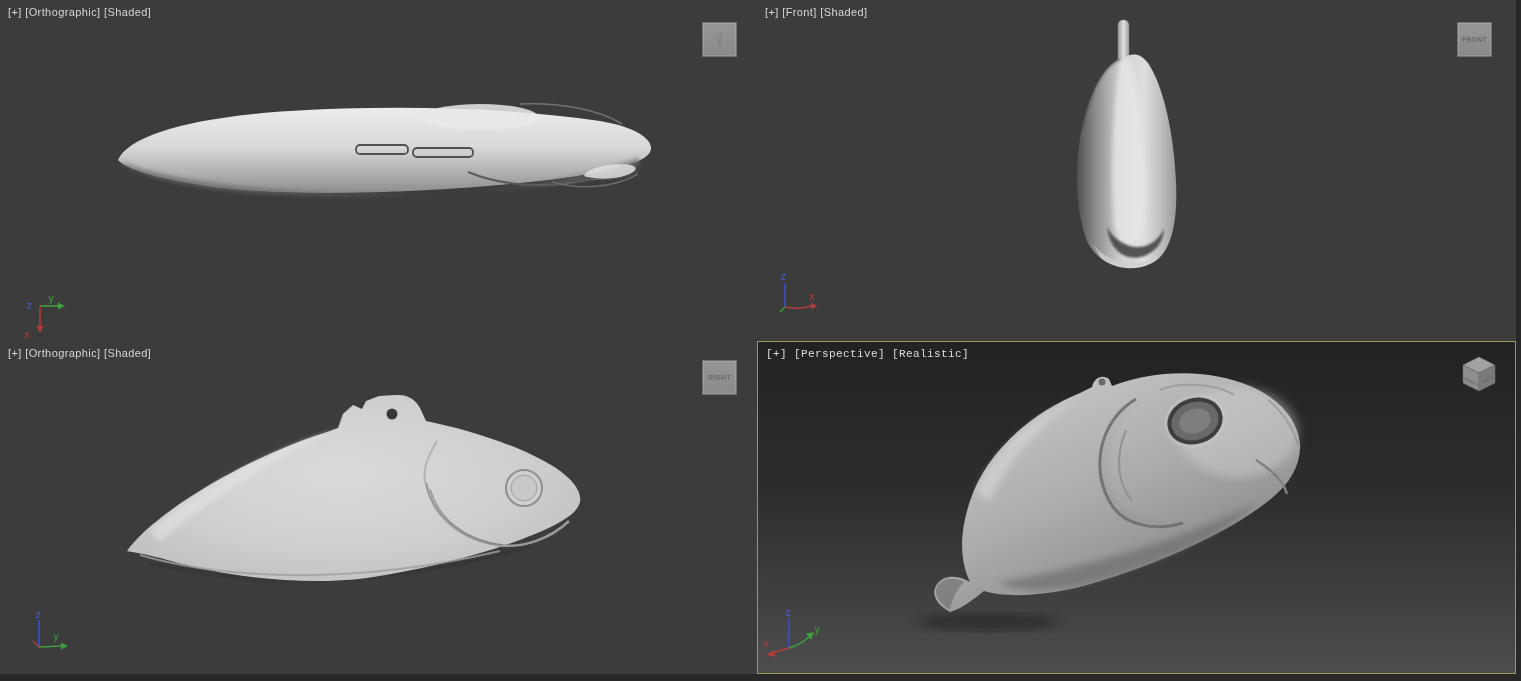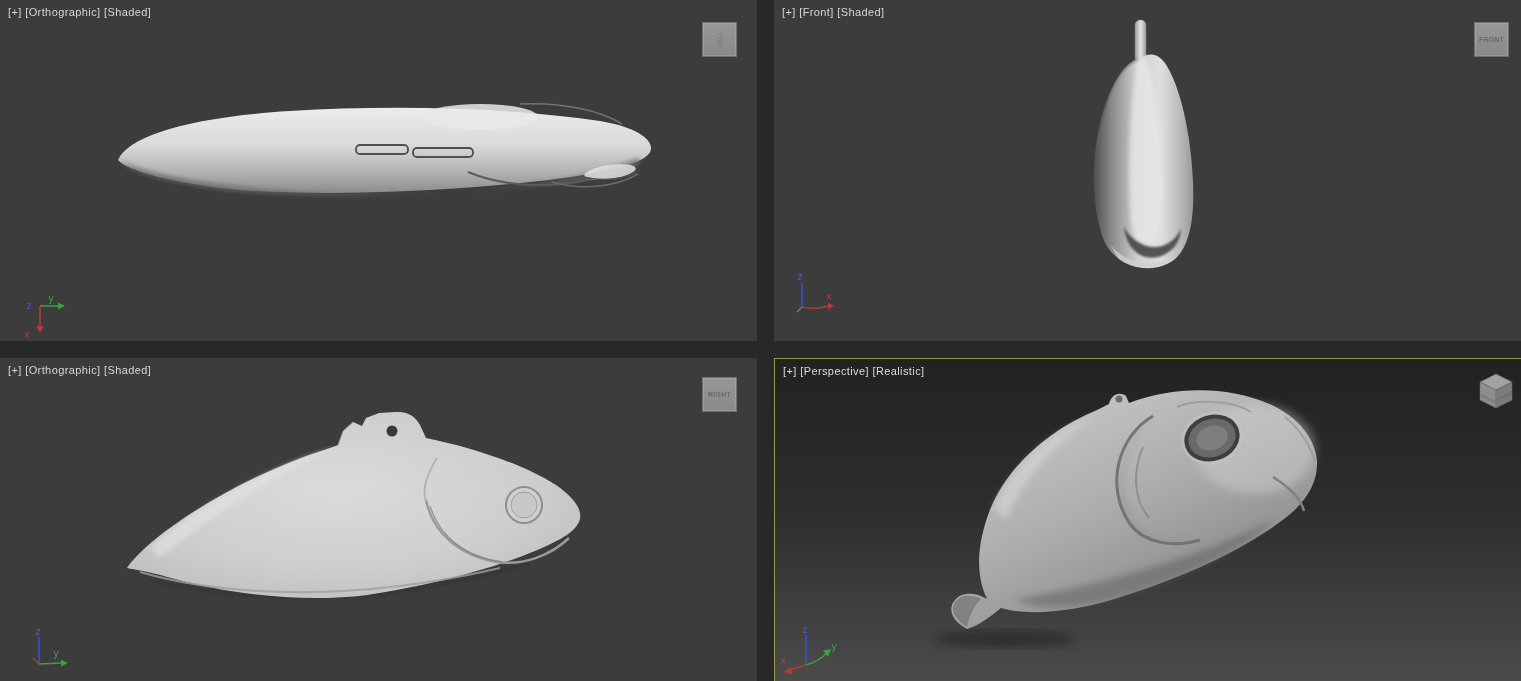--- a/index.html
+++ b/index.html
@@ -1,21 +1,21 @@
 <!DOCTYPE html>
 <html><head>
 <meta charset="utf-8">
 <style>
   html,body{margin:0;padding:0;background:#282828;}
   body{width:1521px;height:681px;overflow:hidden;font-family:"Liberation Sans",sans-serif;}
-  .quad{display:grid;grid-template-columns:757px 759px;grid-template-rows:341px 333px;gap:17px;width:1496px;height:679px;background:#282828;}
+  .quad{display:grid;grid-template-columns:757px 759px;grid-template-rows:341px 333px;gap:0;width:1496px;height:679px;background:#282828;}
   .vp{position:relative;background:#3c3c3c;overflow:hidden;box-sizing:border-box;}
   .vp.persp{background:linear-gradient(180deg,#222222 0%,#2d2d2d 45%,#4d4d4d 100%);border:1px solid #9a9a55;}
   .vp-label{position:absolute;top:6px;left:8px;font-size:11px;color:#d6d6d6;letter-spacing:.4px;z-index:5;cursor:default;user-select:none;}
-  .persp .vp-label{color:#dcdcdc;}
+  .persp .vp-label{color:#dcdcdc;font-family:Liberation Mono, monospace;}
   .viewcube-flat{position:absolute;width:33px;height:33px;background:linear-gradient(#979797,#898989);border:1px solid #707070;box-shadow:inset 0 0 0 1px rgba(200,200,200,.25);display:flex;align-items:center;justify-content:center;font-weight:bold;font-size:7px;color:#636363;z-index:5;letter-spacing:.2px;}
   .viewcube-flat .rot90{transform:rotate(90deg);opacity:.4;}
   .viewcube-flat .faded{opacity:.85;}
   .model-svg,.tripod-svg,.cube-svg{position:absolute;}
   svg text.axis-label{font-family:"DejaVu Sans Mono","Liberation Mono",monospace;font-size:10px;}
   svg text.cube-face{font-family:"Liberation Sans",sans-serif;font-weight:bold;fill:#5f5f5f;}
 </style>
 </head>
 <body>
 

